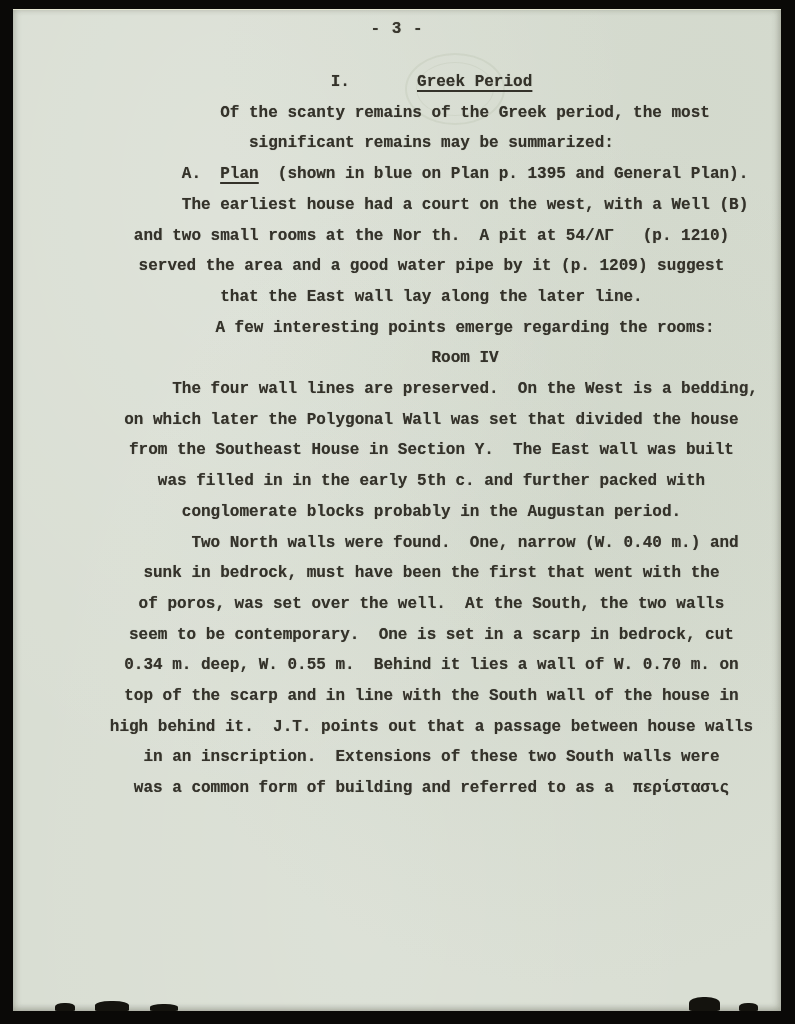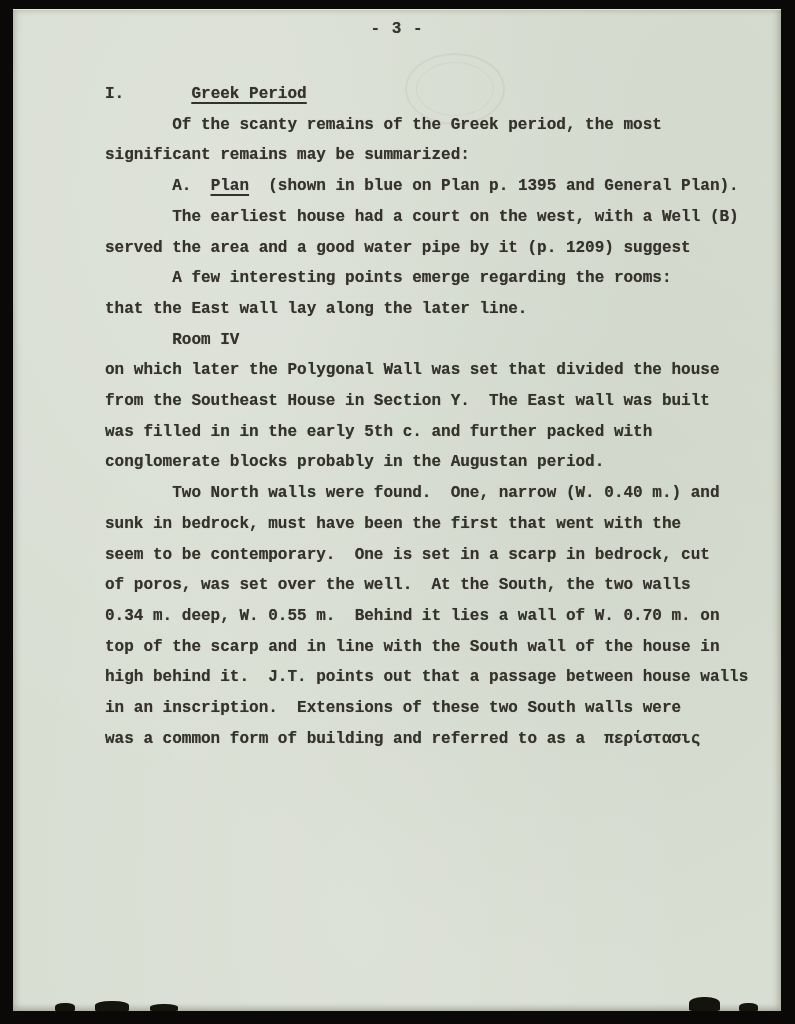--- a/index.html
+++ b/index.html
@@ -47,21 +47,21 @@
     opacity: 0.55;
   }
   .watermark .inner-ring {
     position: absolute;
     left: 9px; top: 7px; right: 9px; bottom: 7px;
     border: 1px solid rgba(168,178,156,0.35);
     border-radius: 50%;
   }
   .lines {
     position: absolute;
-    left: 92px; top: 70px;
+    left: 92px; top: 58px; text-align: center;
   }
   .line {
     white-space: pre;
     font-size: 16px;
     line-height: 30.7px;
     font-weight: bold;
     color: #34322a;
     text-shadow: 0 0 0.7px rgba(52,50,42,0.6);
   }
   .line .u {
@@ -89,32 +89,34 @@
   <div class="watermark">
     <div class="inner-ring"></div>
   </div>
 
   <div class="lines">
       <div class="line"><span>I.       </span><span class="u">Greek Period</span></div>
       <div class="line"><span>       Of the scanty remains of the Greek period, the most</span></div>
       <div class="line"><span>significant remains may be summarized:</span></div>
       <div class="line"><span>       A.  </span><span class="u">Plan</span><span>  (shown in blue on Plan p. 1395 and General Plan).</span></div>
       <div class="line"><span>       The earliest house had a court on the west, with a Well (B)</span></div>
+      <div class="line"><span>and two small rooms at the Nor th.  A pit at 54/ΛΓ   (p. 1210)</span></div>
       <div class="line"><span>served the area and a good water pipe by it (p. 1209) suggest</span></div>
+      <div class="line"><span>that the East wall lay along the later line.</span></div>
       <div class="line"><span>       A few interesting points emerge regarding the rooms:</span></div>
-      <div class="line"><span>that the East wall lay along the later line.</span></div>
       <div class="line"><span>       Room IV</span></div>
+      <div class="line"><span>       The four wall lines are preserved.  On the West is a bedding,</span></div>
       <div class="line"><span>on which later the Polygonal Wall was set that divided the house</span></div>
       <div class="line"><span>from the Southeast House in Section Y.  The East wall was built</span></div>
       <div class="line"><span>was filled in in the early 5th c. and further packed with</span></div>
       <div class="line"><span>conglomerate blocks probably in the Augustan period.</span></div>
       <div class="line"><span>       Two North walls were found.  One, narrow (W. 0.40 m.) and</span></div>
       <div class="line"><span>sunk in bedrock, must have been the first that went with the</span></div>
+      <div class="line"><span>of poros, was set over the well.  At the South, the two walls</span></div>
       <div class="line"><span>seem to be contemporary.  One is set in a scarp in bedrock, cut</span></div>
-      <div class="line"><span>of poros, was set over the well.  At the South, the two walls</span></div>
       <div class="line"><span>0.34 m. deep, W. 0.55 m.  Behind it lies a wall of W. 0.70 m. on</span></div>
       <div class="line"><span>top of the scarp and in line with the South wall of the house in</span></div>
       <div class="line"><span>high behind it.  J.T. points out that a passage between house walls</span></div>
       <div class="line"><span>in an inscription.  Extensions of these two South walls were</span></div>
       <div class="line"><span>was a common form of building and referred to as a  περίστασις</span></div>
     </div>
 
   <div class="edge-blob blob-1"></div>
   <div class="edge-blob blob-2"></div>
   <div class="edge-blob blob-3"></div>

